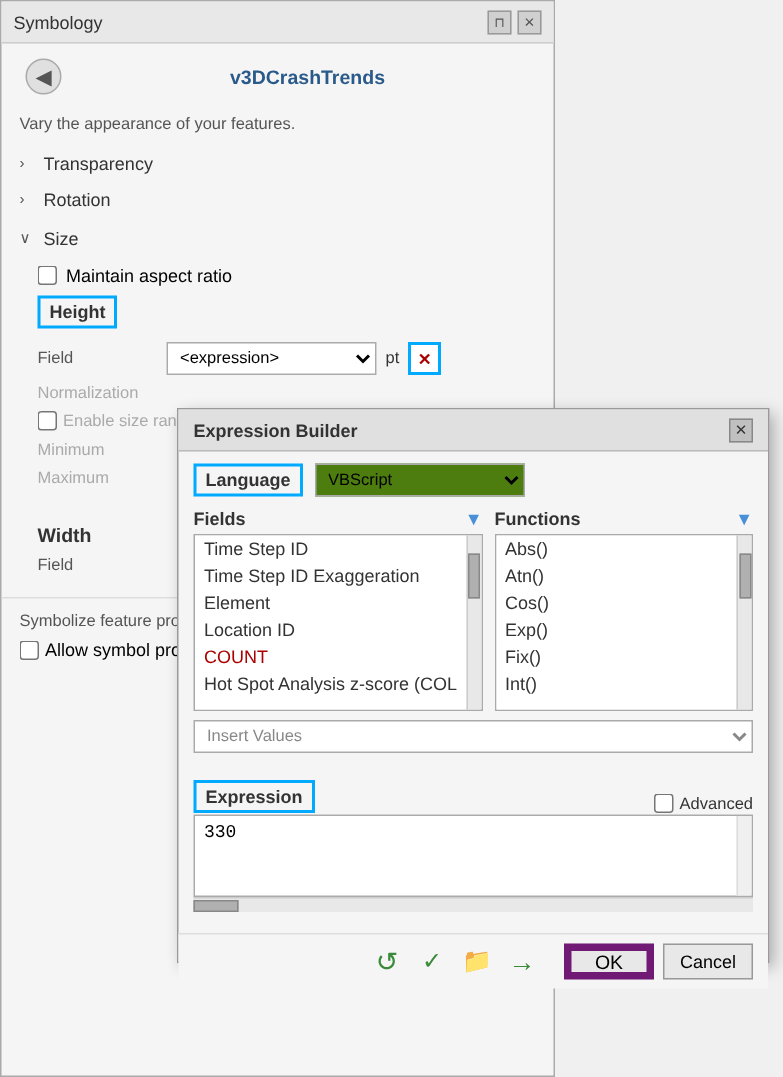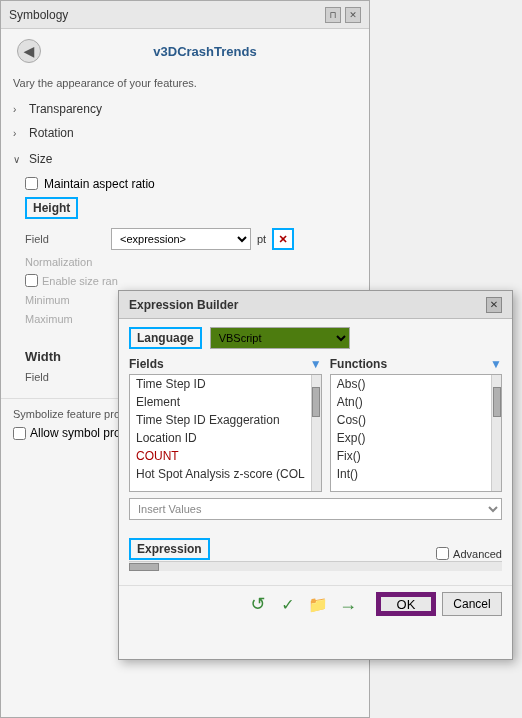--- a/index.html
+++ b/index.html
@@ -257,21 +257,21 @@
 
     .allow-row {
       display: flex;
       align-items: center;
       gap: 4px;
       padding: 4px 0;
     }
 
     .dialog {
       position: absolute;
-      top: 290px;
+      top: 272px;
       left: 118px;
       width: 395px;
       height: 370px;
       background: #f5f5f5;
       border: 1px solid #999;
       box-shadow: 3px 3px 10px rgba(0,0,0,0.3);
       pointer-events: all;
     }
 
     .dialog-header {
@@ -675,22 +675,22 @@
     <div class="fields-functions-row">
 
       <div class="fields-col">
         <div class="col-header">
           <span class="col-title">Fields</span>
           <span class="filter-icon">▼</span>
         </div>
         <div class="list-box-container">
           <div class="list-box-inner">
             <div class="list-item">Time Step ID</div>
+            <div class="list-item">Time Step ID Exaggeration</div>
             <div class="list-item">Element</div>
-            <div class="list-item">Time Step ID Exaggeration</div>
             <div class="list-item">Location ID</div>
             <div class="list-item highlighted">COUNT</div>
             <div class="list-item">Hot Spot Analysis z-score (COL</div>
           </div>
           <div class="scrollbar-track">
             <div class="scrollbar-thumb"></div>
           </div>
         </div>
       </div>
 
@@ -722,20 +722,26 @@
     </div>
 
     <div class="expression-section">
       <div class="expr-header-row">
         <span class="expr-title">Expression</span>
         <div class="advanced-row">
           <input type="checkbox" class="advanced-checkbox" style="">
           <span class="advanced-label">Advanced</span>
         </div>
       </div>
+      <div class="expr-container">
+        <div class="expr-inner">
+          <textarea class="expr-input" style="">330</textarea>
+        </div>
+        <div class="expr-scrollbar"></div>
+      </div>
       <div class="bottom-scrollbar">
         <div class="bottom-scrollbar-thumb"></div>
       </div>
     </div>
   </div>
 
   <div class="dialog-footer">
     <div class="footer-icons">
       <div class="footer-icon-btn" style="color:#3a8a3a; font-size:18px;">↺</div>
       <div class="footer-icon-btn" style="color:#3a8a3a; font-size:16px;">✓</div>

